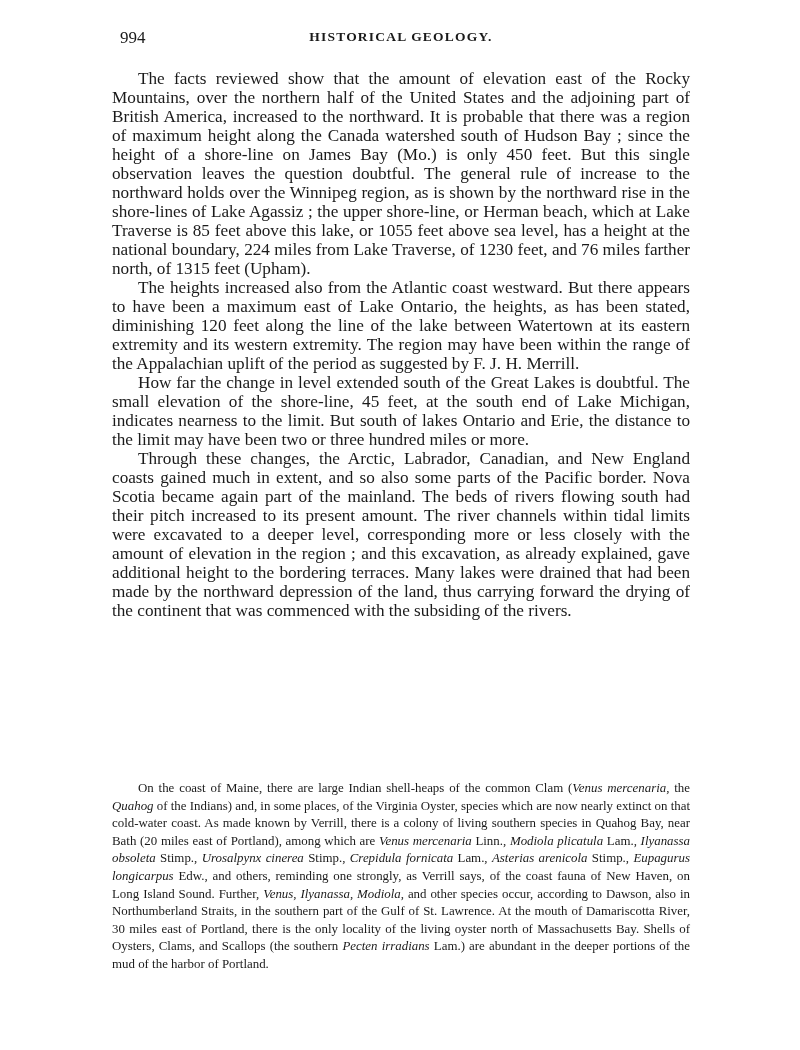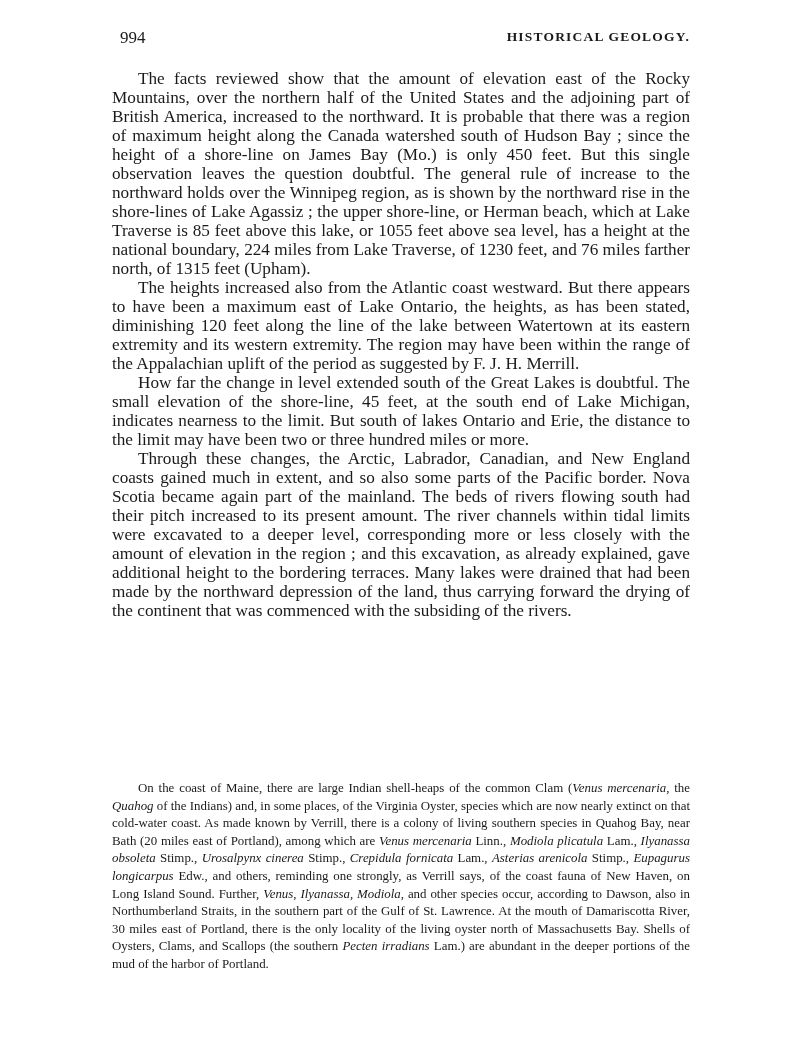--- a/index.html
+++ b/index.html
@@ -1,20 +1,20 @@
 <!DOCTYPE html>
 <html><head>
 <meta charset="utf-8">
 <style>
   html, body { margin: 0; padding: 0; background: #ffffff; }
   body { width: 800px; height: 1050px; position: relative; overflow: hidden; color: #1a1a1a; }
   .page { position: absolute; left: 112px; top: 0; width: 578px; font-family: "Liberation Serif", "DejaVu Serif", serif; }
   .running-head { position: absolute; top: 28px; left: 0; width: 578px; height: 22px; font-size: 16px; }
   .page-number { position: absolute; left: 0; top: 0; font-size: 17px; margin-left: 8px; }
-  .head-title { position: absolute; left: 0; right: 0; top: 1px; text-align: right; font-size: 13.5px; letter-spacing: 1.2px; font-weight: bold; }
+  .head-title { position: absolute; left: 0; right: 0; top: 1px; text-align: center; font-size: 13.5px; letter-spacing: 1.2px; font-weight: bold; }
   .body-text { position: absolute; top: 69px; left: 0; width: 578px; font-size: 17.2px; line-height: 19px; text-align: justify; }
   .body-text p { margin: 0; text-indent: 26px; }
   .footnote { position: absolute; top: 780px; left: 0; width: 578px; font-size: 12.9px; line-height: 17.6px; text-align: justify; }
   .footnote p { margin: 0; text-indent: 26px; }
   .footnote i { }
 </style>
 </head>
 <body>
 
 <div class="page">

